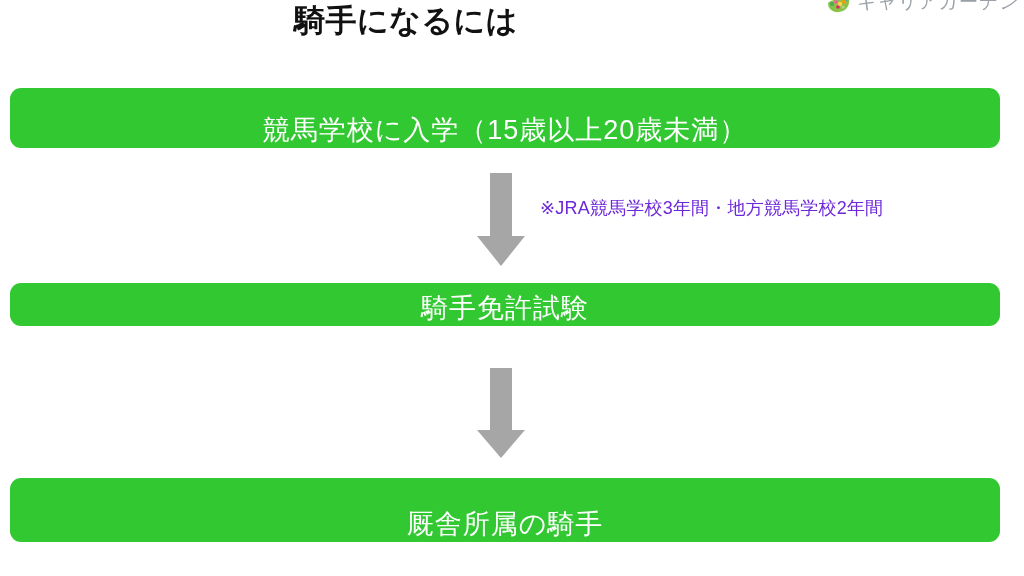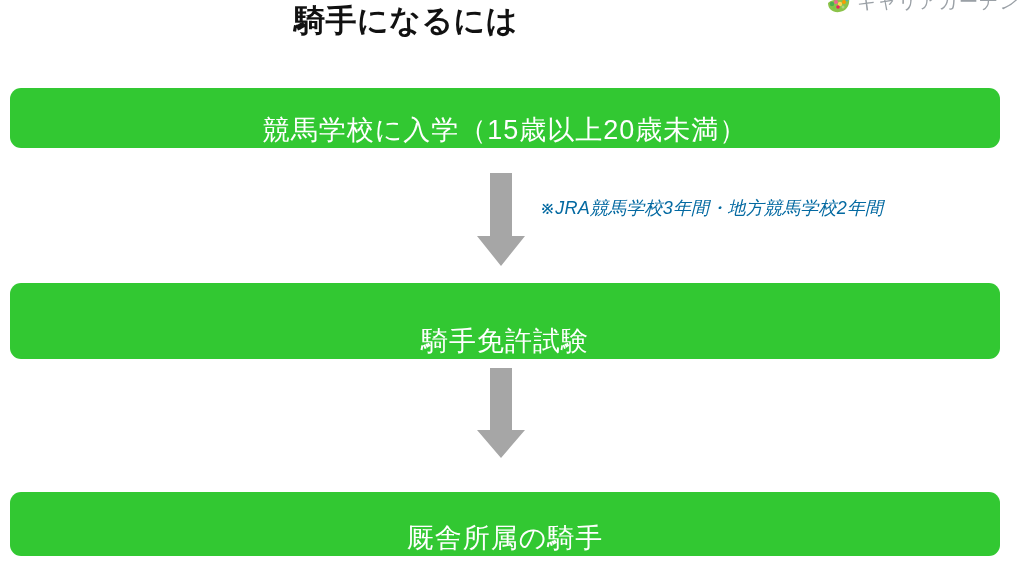--- a/index.html
+++ b/index.html
@@ -66,22 +66,22 @@
     display: flex;
     align-items: flex-end;
     justify-content: center;
     color: #ffffff;
     font-size: 27px;
     font-weight: 500;
     letter-spacing: 1px;
     white-space: nowrap;
   }
   #flow-box-0 { top: 88px;  height: 60px; }
-  #flow-box-1 { top: 283px; height: 76px; }
-  #flow-box-2 { top: 478px; height: 64px; margin-top: 14px; }
+  #flow-box-1 { top: 283px; height: 43px; }
+  #flow-box-2 { top: 478px; height: 64px; }
 
   
   .flow-arrow {
     position: absolute;
     left: 477px;
     width: 48px;
   }
   #flow-arrow-0 { top: 173px; height: 93px; }
   #flow-arrow-1 { top: 368px; height: 90px; }
   .flow-arrow svg { display: block; width: 100%; height: 100%; }
@@ -121,21 +121,21 @@
 <div class="flow-box" id="flow-box-0" style="background:#32c832;">
   <span>競馬学校に入学（15歳以上20歳未満）</span>
 </div>
 
 <div class="flow-arrow" id="flow-arrow-0">
   <svg viewBox="0 0 48 93" preserveAspectRatio="none">
     <polygon points="13,0 35,0 35,63 48,63 24,93 0,63 13,63" fill="#a6a6a6"></polygon>
   </svg>
 </div>
 
-<div id="flow-note-0" style="color: #0369a1; font-style: italic;">※JRA競馬学校3年間・地方競馬学校2年間</div>
+<div id="flow-note-0" style="color: #6d28d9;">※JRA競馬学校3年間・地方競馬学校2年間</div>
 
 <div class="flow-box" id="flow-box-1" style="background:#32c832;">
   <span>騎手免許試験</span>
 </div>
 
 <div class="flow-arrow" id="flow-arrow-1">
   <svg viewBox="0 0 48 90" preserveAspectRatio="none">
     <polygon points="13,0 35,0 35,62 48,62 24,90 0,62 13,62" fill="#a6a6a6"></polygon>
   </svg>
 </div>

